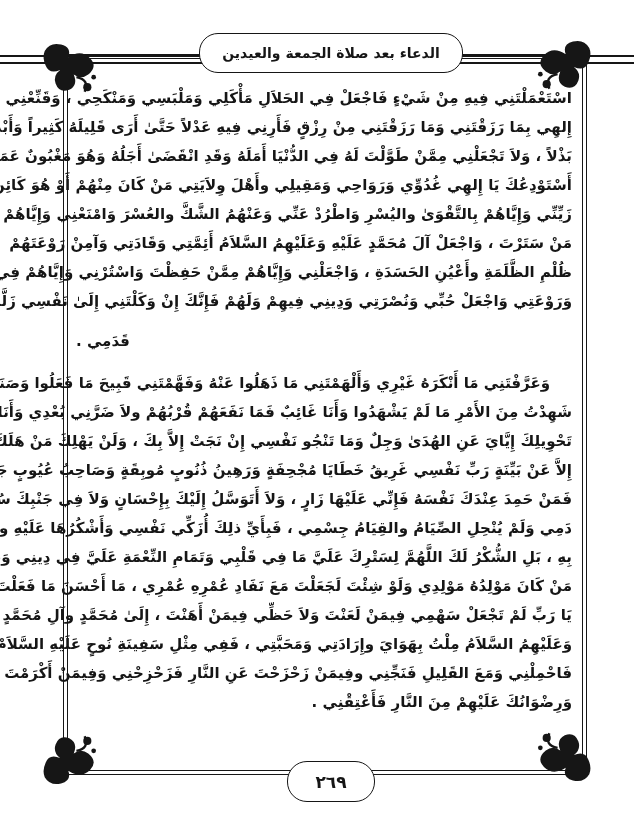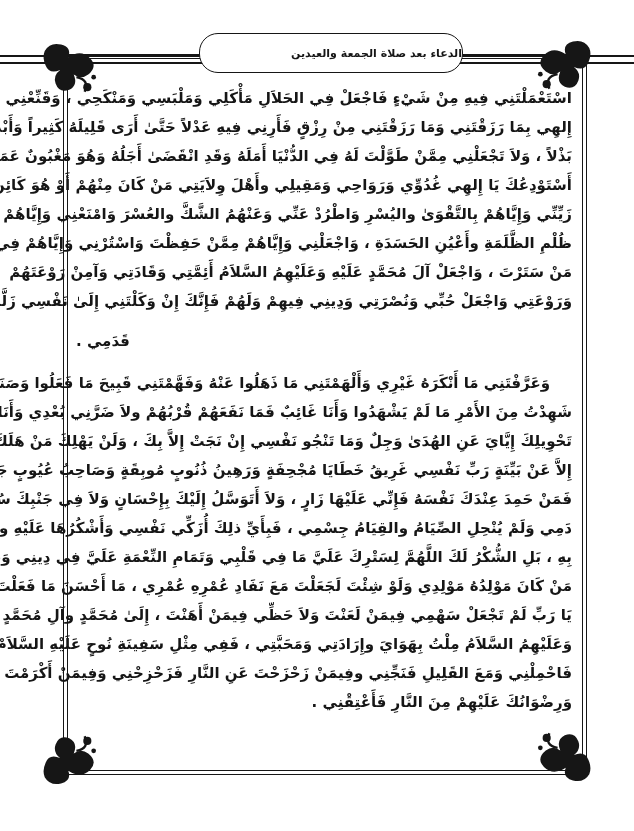--- a/index.html
+++ b/index.html
@@ -23,23 +23,23 @@
     border:1.6px solid #161616;
   }
   .frame::after{
     content:"";position:absolute;inset:3px;
     border:1.4px solid #161616;
   }
   
   .title-pill{
     position:absolute;left:199px;top:33px;width:262px;height:38px;
     background:#ffffff;border:1.6px solid #161616;border-radius:19px;
-    display:flex;align-items:center;justify-content:flex-start;
+    display:flex;align-items:center;justify-content:center;
     z-index:5;
-    font-size:11px;font-weight:700;letter-spacing:.5px;
+    font-size:14px;font-weight:700;letter-spacing:.5px;
   }
   
   .page-pill{
     position:absolute;left:287px;top:761px;width:86px;height:39px;
     background:#ffffff;border:1.6px solid #161616;border-radius:20px;
     display:flex;align-items:center;justify-content:center;
     z-index:5;
     font-size:17px;font-weight:700;letter-spacing:3px;
   }
   
@@ -114,35 +114,38 @@
     <span>الدعاء بعد صلاة الجمعة والعيدين</span>
   </div>
 
   <div class="text-block">
       <div class="para">
         <div class="line">اسْتَعْمَلْتَنِي فِيهِ مِنْ شَيْءٍ فَاجْعَلْ فِي الحَلاَلِ مَأْكَلِي وَمَلْبَسِي وَمَنْكَحِي ، وَقَنِّعْنِي يَا</div>
         <div class="line">إِلهِي بِمَا رَزَقْتَنِي وَمَا رَزَقْتَنِي مِنْ رِزْقٍ فَأَرِنِي فِيهِ عَدْلاً حَتَّىٰ أَرَى قَلِيلَهُ كَثِيراً وَأَبْذُلَهُ فِيكَ</div>
         <div class="line">بَذْلاً ، وَلاَ تَجْعَلْنِي مِمَّنْ طَوَّلْتَ لَهُ فِي الدُّنْيَا أَمَلَهُ وَقَدِ انْقَضَىٰ أَجَلُهُ وَهُوَ مَغْبُونٌ عَمَلُهُ ،</div>
         <div class="line">أَسْتَوْدِعُكَ يَا إِلهِي غُدُوِّي وَرَوَاحِي وَمَقِيلِي وأَهْلَ وِلاَيَتِي مَنْ كَانَ مِنْهُمْ أَوْ هُوَ كَائِنٌ</div>
         <div class="line">زَيِّنِّي وَإِيَّاهُمْ بِالتَّقْوَىٰ واليُسْرِ وَاطْرُدْ عَنِّي وَعَنْهُمُ الشَّكَّ والعُسْرَ وَامْنَعْنِي وَإِيَّاهُمْ مِنْ</div>
+        <div class="line">مَنْ سَتَرْتَ ، وَاجْعَلْ آلَ مُحَمَّدٍ عَلَيْهِ وَعَلَيْهِمُ السَّلاَمُ أَئِمَّتِي وَقَادَتِي وَآمِنْ رَوْعَتَهُمْ</div>
         <div class="line">ظُلْمِ الظَّلَمَةِ وأَعْيُنِ الحَسَدَةِ ، وَاجْعَلْنِي وَإِيَّاهُمْ مِمَّنْ حَفِظْتَ وَاسْتُرْنِي وَإِيَّاهُمْ فِي</div>
-        <div class="line">مَنْ سَتَرْتَ ، وَاجْعَلْ آلَ مُحَمَّدٍ عَلَيْهِ وَعَلَيْهِمُ السَّلاَمُ أَئِمَّتِي وَقَادَتِي وَآمِنْ رَوْعَتَهُمْ</div>
         <div class="line">وَرَوْعَتِي وَاجْعَلْ حُبِّي وَنُصْرَتِي وَدِينِي فِيهِمْ وَلَهُمْ فَإِنَّكَ إِنْ وَكَلْتَنِي إِلَىٰ نَفْسِي زَلَّتْ</div>
         <div class="line">قَدَمِي .</div>
       </div>
       <div class="para">
         <div class="line">وَعَرَّفْتَنِي مَا أَنْكَرَهُ غَيْرِي وَأَلْهَمْتَنِي مَا ذَهَلُوا عَنْهُ وَفَهَّمْتَنِي قَبِيحَ مَا فَعَلُوا وَصَنَعُوا حَتَّىٰ</div>
         <div class="line">شَهِدْتُ مِنَ الأَمْرِ مَا لَمْ يَشْهَدُوا وَأَنَا غَائِبٌ فَمَا نَفَعَهُمْ قُرْبُهُمْ ولاَ ضَرَّنِي بُعْدِي وَأَنَا مِنْ</div>
         <div class="line">تَحْوِيلِكَ إِيَّايَ عَنِ الهُدَىٰ وَجِلٌ وَمَا تَنْجُو نَفْسِي إِنْ نَجَتْ إِلاَّ بِكَ ، وَلَنْ يَهْلِكَ مَنْ هَلَكَ</div>
         <div class="line">إِلاَّ عَنْ بَيِّنَةٍ رَبِّ نَفْسِي غَرِيقُ خَطَايَا مُجْحِفَةٍ وَرَهِينُ ذُنُوبٍ مُوبِقَةٍ وَصَاحِبُ عُيُوبٍ جَمَّةٍ</div>
         <div class="line">فَمَنْ حَمِدَ عِنْدَكَ نَفْسَهُ فَإِنِّي عَلَيْهَا زَارٍ ، وَلاَ أَتَوَسَّلُ إِلَيْكَ بِإِحْسَانٍ وَلاَ فِي جَنْبِكَ سُفِكَ</div>
         <div class="line">دَمِي وَلَمْ يُنْحِلِ الصِّيَامُ والقِيَامُ جِسْمِي ، فَبِأَيِّ ذلِكَ أُزَكِّي نَفْسِي وَأَشْكُرُهَا عَلَيْهِ وأَحْمَدُهَا</div>
         <div class="line">بِهِ ، بَلِ الشُّكْرُ لَكَ اللَّهُمَّ لِسَتْرِكَ عَلَيَّ مَا فِي قَلْبِي وَتَمَامِ النِّعْمَةِ عَلَيَّ فِي دِينِي وَقَدْ أَمَتَّ</div>
         <div class="line">مَنْ كَانَ مَوْلِدُهُ مَوْلِدِي وَلَوْ شِئْتَ لَجَعَلْتَ مَعَ نَفَادِ عُمْرِهِ عُمْرِي ، مَا أَحْسَنَ مَا فَعَلْتَ بِي</div>
         <div class="line">يَا رَبِّ لَمْ تَجْعَلْ سَهْمِي فِيمَنْ لَعَنْتَ وَلاَ حَظِّي فِيمَنْ أَهَنْتَ ، إِلَىٰ مُحَمَّدٍ وآلِ مُحَمَّدٍ عَلَيْهِ</div>
         <div class="line">وَعَلَيْهِمُ السَّلاَمُ مِلْتُ بِهَوَايَ وإِرَادَتِي وَمَحَبَّتِي ، فَفِي مِثْلِ سَفِينَةِ نُوحٍ عَلَيْهِ السَّلاَمْ</div>
         <div class="line">فَاحْمِلْنِي وَمَعَ القَلِيلِ فَنَجِّنِي وفِيمَنْ زَحْزَحْتَ عَنِ النَّارِ فَزَحْزِحْنِي وَفِيمَنْ أَكْرَمْتَ بِمُحَمَّدٍ</div>
         <div class="line">وَرِضْوَانُكَ عَلَيْهِمْ مِنَ النَّارِ فَأَعْتِقْنِي .</div>
       </div>
     </div>
 
+  <div class="page-pill">
+    <span>٢٦٩</span>
+  </div>
 
 </div>
 
 </body></html>

